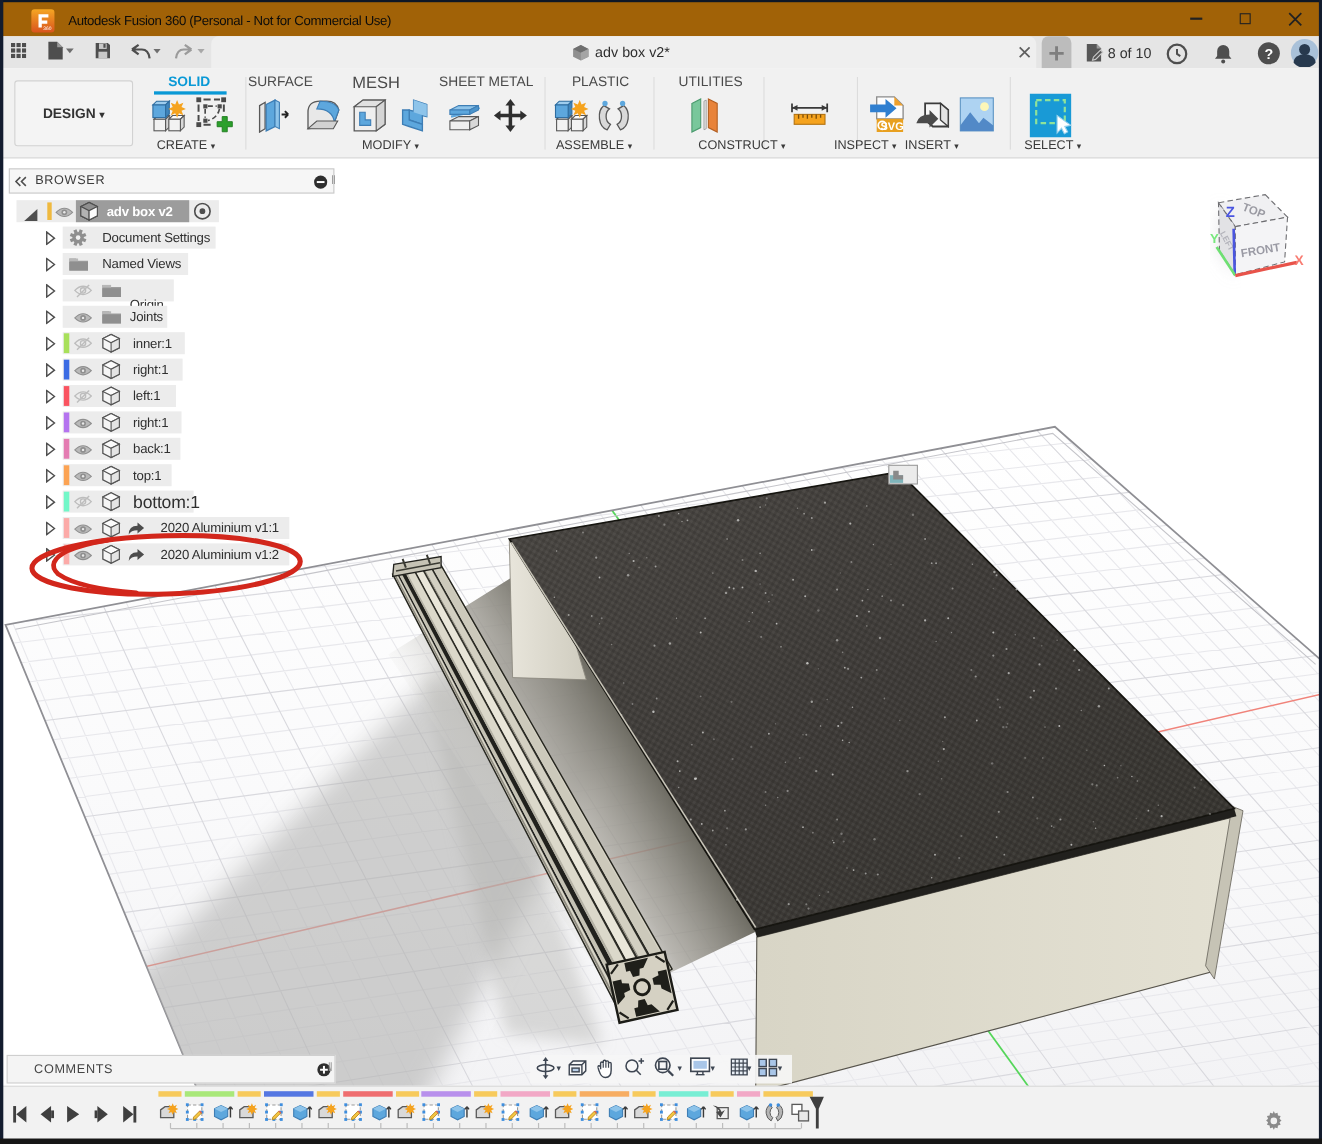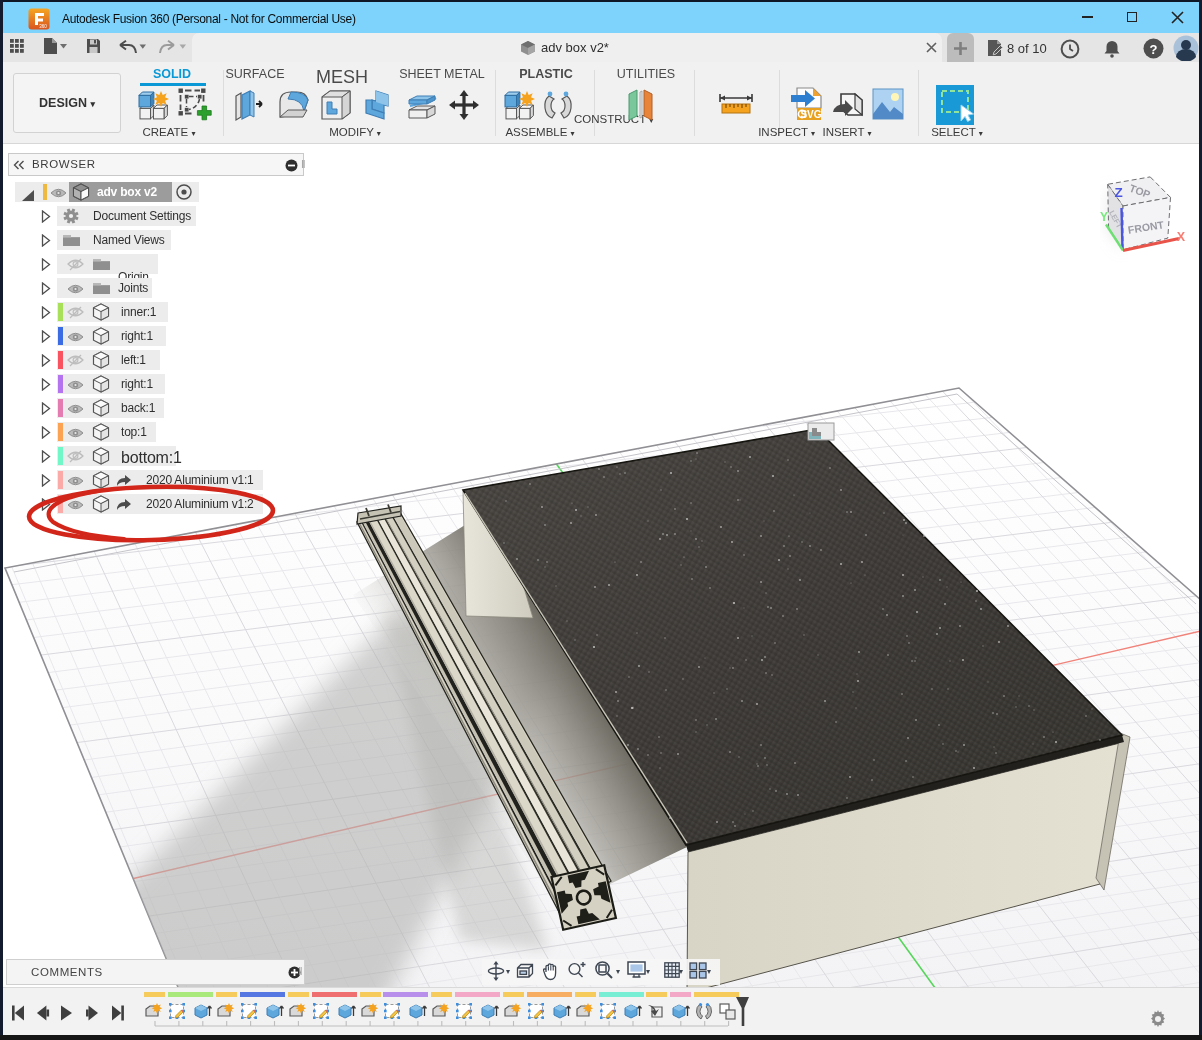--- a/index.html
+++ b/index.html
@@ -350,21 +350,21 @@
       <text x="1146" y="231" font-size="10.5" fill="#9a9aa4" font-weight="bold" text-anchor="middle" transform="rotate(-9 1146 228)">FRONT</text>
       <text x="1116" y="222" font-size="7.5" fill="#b2b2ba" font-weight="bold" text-anchor="middle" transform="rotate(62 1116 219)">LEFT</text>
       <path d="M1122.5 250 L1121.5 208" stroke="#4a55e0" stroke-width="2.4"></path>
       <path d="M1123 250.5 L1106 224.5" stroke="#6ee072" stroke-width="2.4"></path>
       <path d="M1123 250.5 L1179 238.5" stroke="#e8534a" stroke-width="3"></path>
       <text x="1118.5" y="197" font-size="13.5" fill="#4a55e0" font-weight="bold" text-anchor="middle">Z</text>
       <text x="1104" y="221" font-size="12" fill="#77e87c" font-weight="bold" text-anchor="middle">Y</text>
       <text x="1181" y="241" font-size="12.5" fill="#f87c72" font-weight="bold" text-anchor="middle">X</text>
     </g>
   </svg>
-<div style="position:absolute;left:0;top:0;width:1202px;height:33px;background:#7dd3fc;border-top:2px solid #0e1726">
+<div style="position:absolute;left:0;top:0;width:1202px;height:33px;background:#a16207;border-top:2px solid #0e1726">
     <svg width="22" height="22" viewBox="0 0 22 22" style="position:absolute;left:28px;top:6px">
       <defs>
         <linearGradient id="flogo" x1="0" y1="0" x2="0" y2="1">
           <stop offset="0" stop-color="#f5a623"></stop>
           <stop offset="1" stop-color="#d9541e"></stop>
         </linearGradient>
       </defs>
       <rect x="0.5" y="0.5" width="21" height="21" rx="3" fill="url(#flogo)"></rect>
       <path d="M7 17 V5 h9 v3 h-6 v2.6 h5 v3 h-5 V17 z" fill="#fff"></path>
       <text x="15" y="19.5" font-size="4.5" fill="#fff" text-anchor="middle" font-family="Liberation Sans,sans-serif">360</text>
@@ -441,38 +441,38 @@
     </svg>
     <svg style="position:absolute;left:1173px;top:2px" width="26" height="26" viewBox="0 0 26 26">
       <circle cx="13" cy="13" r="12.5" fill="#a9c1d9"></circle>
       <circle cx="13" cy="10" r="5" fill="#27394e"></circle>
       <path d="M3 22 a10 8 0 0 1 20 0 a13 13 0 0 1 -20 0 z" fill="#27394e"></path>
     </svg>
   </div>
 <div style="position:absolute;left:0;top:62px;width:1202px;height:82px;background:#f1f1f1;border-bottom:1px solid #d7d7d7">
     <div style="position:absolute;left:102px;top:5px;width:140px;text-align:center;font-size:12.5px;color:#0a99d6;font-weight:bold">SOLID</div>
     <div style="position:absolute;left:185px;top:5px;width:140px;text-align:center;font-size:12.5px;color:#4a4a4a;font-weight:normal">SURFACE</div>
-    <div style="position:absolute;left:272px;top:5px;width:140px;text-align:center;font-size:18px;color:#4a4a4a;font-weight:normal">MESH</div>
+    <div style="position:absolute;left:272px;top:5px;width:140px;text-align:center;font-size:15px;color:#4a4a4a;font-weight:normal">MESH</div>
     <div style="position:absolute;left:372px;top:5px;width:140px;text-align:center;font-size:12.5px;color:#4a4a4a;font-weight:normal">SHEET METAL</div>
-    <div style="position:absolute;left:476px;top:5px;width:140px;text-align:center;font-size:12.5px;color:#4a4a4a;font-weight:bold">PLASTIC</div>
+    <div style="position:absolute;left:476px;top:5px;width:140px;text-align:center;font-size:12.5px;color:#4a4a4a;font-weight:normal">PLASTIC</div>
     <div style="position:absolute;left:576px;top:5px;width:140px;text-align:center;font-size:12.5px;color:#4a4a4a;font-weight:normal">UTILITIES</div>
     <div style="position:absolute;left:140px;top:21px;width:66px;height:3px;background:#0a99d6"></div>
     <div style="position:absolute;left:13px;top:11px;width:108px;height:60px;background:#f4f4f4;border:1px solid #d2d2d2;border-radius:3px">
       <div style="position:absolute;left:0;top:22px;width:100%;text-align:center;font-size:12.5px;color:#333;font-weight:bold">DESIGN <span style="font-size:9px">▾</span></div>
     </div>
     <div style="position:absolute;left:223px;top:8px;width:1px;height:66px;background:#dcdcdc"></div>
     <div style="position:absolute;left:495px;top:8px;width:1px;height:66px;background:#dcdcdc"></div>
     <div style="position:absolute;left:594px;top:8px;width:1px;height:66px;background:#dcdcdc"></div>
     <div style="position:absolute;left:694px;top:8px;width:1px;height:66px;background:#dcdcdc"></div>
     <div style="position:absolute;left:779px;top:8px;width:1px;height:66px;background:#dcdcdc"></div>
     <div style="position:absolute;left:918px;top:8px;width:1px;height:66px;background:#dcdcdc"></div>
     <div style="position:absolute;left:99px;top:64px;width:140px;text-align:center;font-size:11.5px;color:#3a3a3a">CREATE <span style="font-size:8px">▾</span></div>
     <div style="position:absolute;left:285px;top:64px;width:140px;text-align:center;font-size:11.5px;color:#3a3a3a">MODIFY <span style="font-size:8px">▾</span></div>
     <div style="position:absolute;left:470px;top:64px;width:140px;text-align:center;font-size:11.5px;color:#3a3a3a">ASSEMBLE <span style="font-size:8px">▾</span></div>
-    <div style="position:absolute;left:574px;top:51px;width:140px;text-align:left;font-size:11.5px;color:#3a3a3a">CONSTRUCT <span style="font-size:8px">▾</span></div>
+    <div style="position:absolute;left:574px;top:64px;width:140px;text-align:right;font-size:11.5px;color:#3a3a3a">CONSTRUCT <span style="font-size:8px">▾</span></div>
     <div style="position:absolute;left:675px;top:64px;width:140px;text-align:right;font-size:11.5px;color:#3a3a3a">INSPECT <span style="font-size:8px">▾</span></div>
     <div style="position:absolute;left:777px;top:64px;width:140px;text-align:center;font-size:11.5px;color:#3a3a3a">INSERT <span style="font-size:8px">▾</span></div>
     <div style="position:absolute;left:887px;top:64px;width:140px;text-align:center;font-size:11.5px;color:#3a3a3a">SELECT <span style="font-size:8px">▾</span></div>
   </div>
 <svg style="position:absolute;left:136px;top:88px" width="34" height="34" viewBox="0 0 34 34">
     <polygon points="4,20.4 7.4,17 17.9,17 14.5,20.4" fill="#fdfdfd" stroke="#585858" stroke-width="1"></polygon>
     <polygon points="14.5,20.4 17.9,17 17.9,27.5 14.5,30.9" fill="#d8d8d8" stroke="#585858" stroke-width="1"></polygon>
     <rect x="4" y="20.4" width="10.5" height="10.5" fill="#f2f2f2" stroke="#585858" stroke-width="1"></rect>
     <polygon points="17.5,20.4 20.9,17 31.4,17 28.0,20.4" fill="#fdfdfd" stroke="#585858" stroke-width="1"></polygon>
     <polygon points="28.0,20.4 31.4,17 31.4,27.5 28.0,30.9" fill="#d8d8d8" stroke="#585858" stroke-width="1"></polygon>

